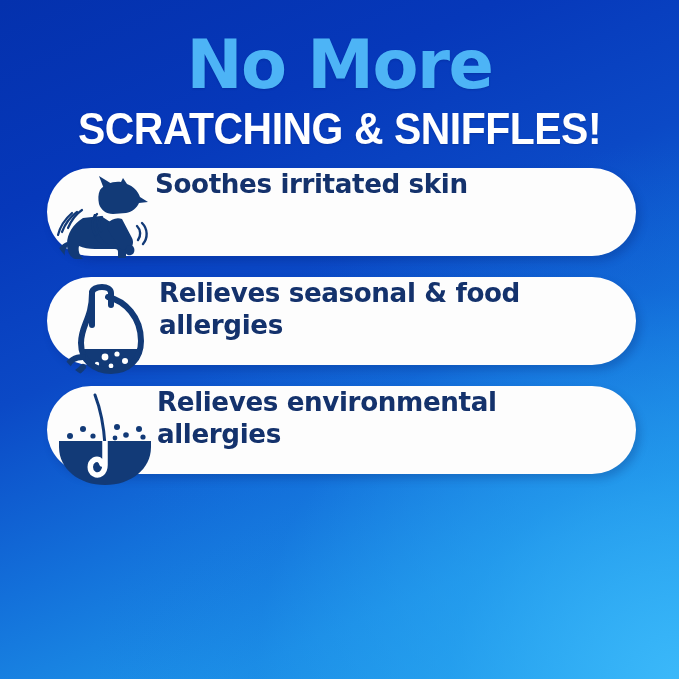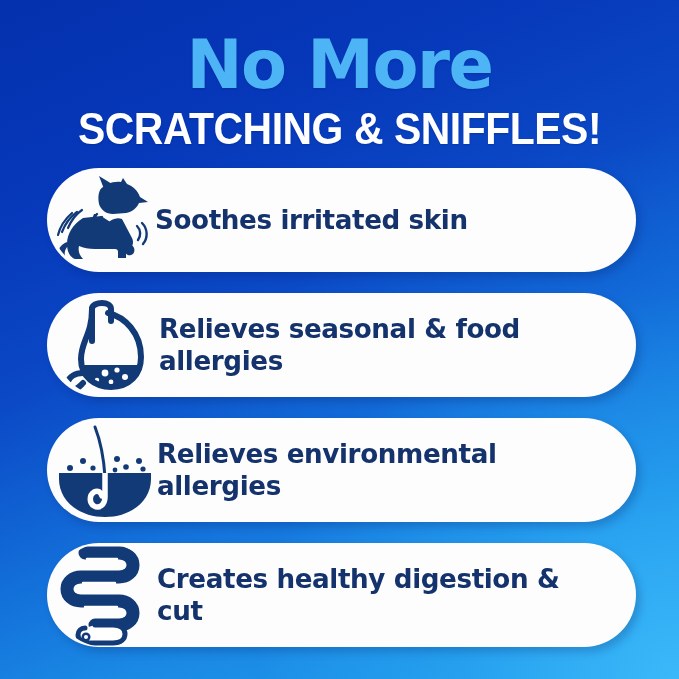--- a/index.html
+++ b/index.html
@@ -55,23 +55,23 @@
   
   .cards {
     position:absolute;
     top:168px; left:47px;
     width:589px;
   }
 
   .card {
     position:relative;
     display:flex;
-    align-items:center;
+    align-items:flex-start;
     width:589px;
-    height:104px;
+    height:88px;
     margin-bottom:21px;
     background:#fdfdfd;
     border-radius:52px;
     box-shadow:4px 5px 9px rgba(0,25,90,0.22);
   }
 
   .card-icon {
     flex:0 0 auto;
     width:104px; height:104px;
     display:flex;
@@ -216,38 +216,15 @@
 
           <g clip-path="url(#skinClip)">
             <path d="M50 50 L50 76 C50 84 44 88 39 85 C34 82 34 74 39 71
                      C43 69 46 71 47 75" stroke="#ffffff" stroke-width="5.5" fill="none" stroke-linecap="round" stroke-linejoin="round"></path>
           </g>
         </svg>
       </div>
       <div class="card-label">Relieves environmental allergies</div>
     </div>
 
-    <div class="card">
-      <div class="card-icon icon-intestine">
-        <svg width="100" height="104" viewBox="0 0 100 104" aria-hidden="true">
-
-          <path d="M30 10 L64 10 C72 10 78 15 78 22 C78 29 72 34 64 34
-                   L26 34 C18 34 12 39 12 46 C12 53 18 58 26 58
-                   L64 58 C72 58 78 63 78 70 C78 77 72 82 64 82 L40 82" stroke="#123A77" stroke-width="13" fill="none" stroke-linecap="round" stroke-linejoin="round"></path>
-
-          <g stroke="#ffffff" stroke-width="2.4" fill="none" stroke-linecap="round">
-            <path d="M32 16 L62 16"></path>
-            <path d="M28 40 L60 40"></path>
-            <path d="M30 64 L62 64"></path>
-          </g>
-
-          <path d="M40 82 L58 82 C66 82 70 86 70 91 C70 96 66 100 58 100
-                   L34 100 C27 100 23 96 23 92 C23 88 26 85 30 85" stroke="#123A77" stroke-width="5" fill="#ffffff" stroke-linecap="round" stroke-linejoin="round"></path>
-
-          <circle cx="31" cy="94" r="4.5" fill="#123A77"></circle>
-          <circle cx="31" cy="94" r="2" fill="#ffffff"></circle>
-        </svg>
-      </div>
-      <div class="card-label">Creates healthy digestion &amp; cut</div>
-    </div>
 
   </div>
 </div>
 
 </body></html>

